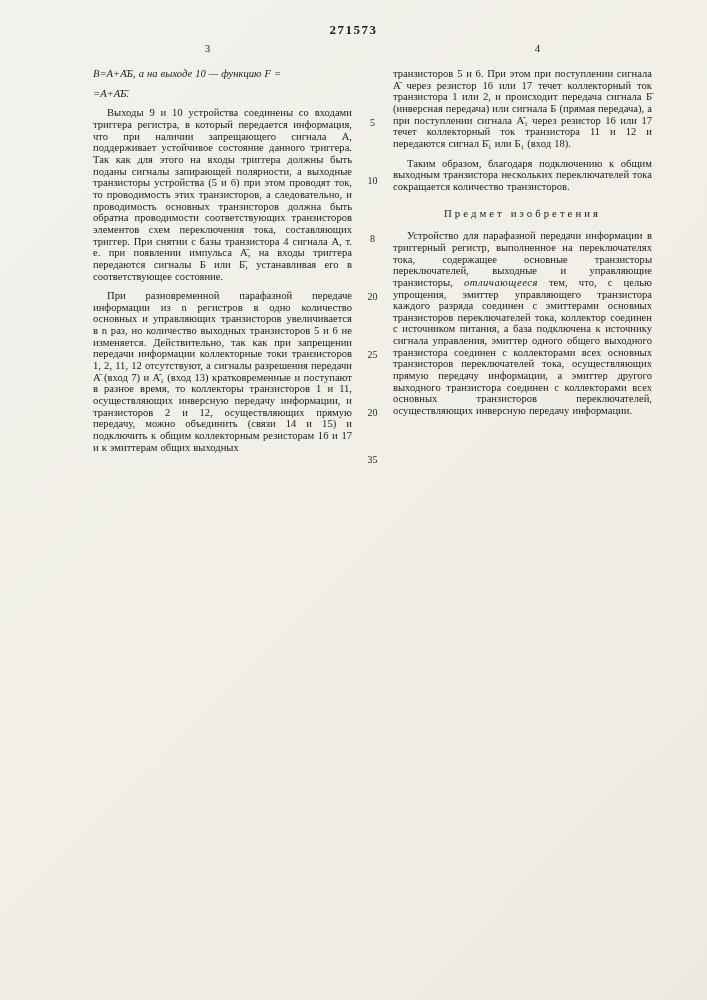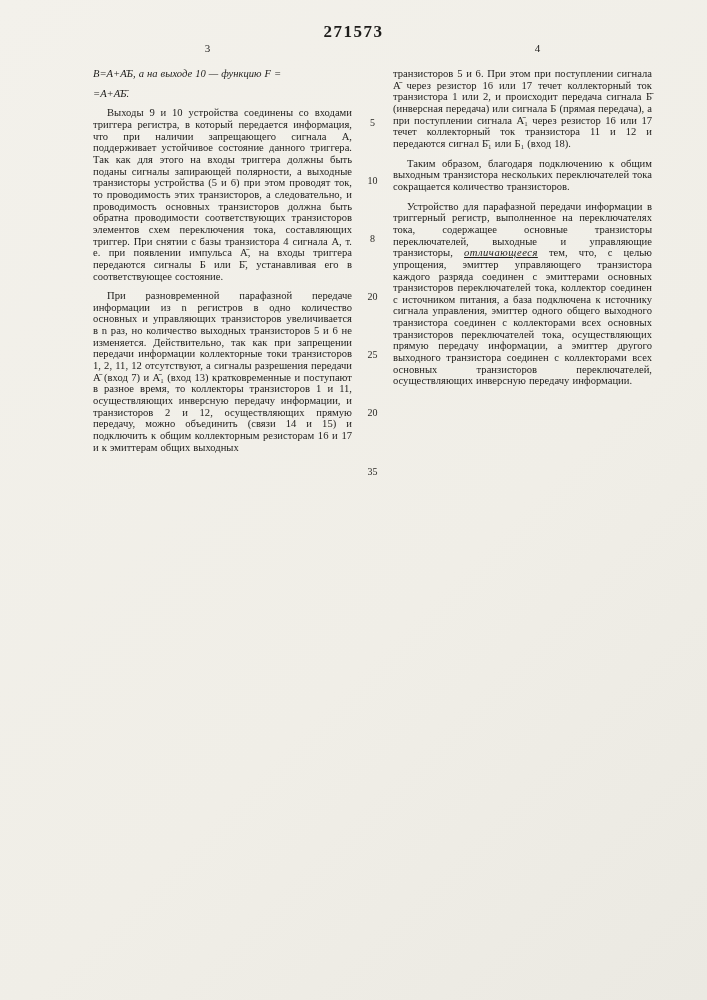--- a/index.html
+++ b/index.html
@@ -7,54 +7,54 @@
     width:707px;height:1000px;
     background:#f1efe9;
     font-family:"Liberation Serif","DejaVu Serif",serif;
     color:#1d1c1a;
     -webkit-font-smoothing:antialiased;
   }
   .page{position:relative;width:707px;height:1000px;overflow:hidden;
     background:linear-gradient(135deg,#f3f1eb 0%,#f0eee7 60%,#ebe9e2 100%);}
   .patent-number{
     position:absolute;top:22px;left:0;width:100%;
-    text-align:center;font-weight:bold;font-size:17px;letter-spacing:1.5px;
+    text-align:center;font-weight:bold;font-size:13px;letter-spacing:1.5px;
   }
   .col-numbers{
     position:absolute;top:42px;left:85px;width:575px;display:flex;
     font-size:11px;
   }
   .col-numbers .cn-left{width:245px;text-align:center;}
   .col-numbers .cn-gap{width:85px;}
   .col-numbers .cn-right{width:245px;text-align:center;}
   .content{
     position:absolute;top:60px;left:85px;width:575px;
     display:flex;align-items:flex-start;
   }
   .col{width:275px;}
   .gutter{
     width:25px;position:relative;align-self:stretch;
     font-size:10px;color:#2a2925;
   }
   .gutter .ln{position:absolute;left:0;width:100%;text-align:center;}
   .ln1{top:57px}.ln2{top:115px}.ln3{top:173px}.ln4{top:231px}
-  .ln5{top:289px}.ln6{top:347px}.ln7{top:406px}
+  .ln5{top:289px}.ln6{top:347px}.ln7{top:394px}
   p{
     margin:8px;text-align:justify;
     font-size:10.6px;line-height:11.65px;
     word-spacing:0.4px;
   }
   p.indent{text-indent:14px;}
   .formula{font-style:italic;text-align:left;}
   .section-heading{
     text-align:center;letter-spacing:3px;
     margin:15px 0 11px 0;
     font-size:10.8px;text-indent:0;
   }
-  .claim-italic{font-style:italic;letter-spacing:0.5px;text-decoration:underline;}
+  .claim-italic{font-style:italic;letter-spacing:0.5px;}
 </style>
 </head>
 <body>
 
 <div class="page">
 
   <div class="patent-number">271573</div>
 
   <div class="col-numbers">
     <span class="cn-left">3</span>
@@ -77,19 +77,20 @@
       <span class="ln ln3">8</span>
       <span class="ln ln4">20</span>
       <span class="ln ln5">25</span>
       <span class="ln ln6">20</span>
       <span class="ln ln7">35</span>
     </div>
 
     <div class="col">
       <p>транзисторов 5 и 6. При этом при поступлении сигнала А̄ через резистор 16 или 17 течет коллекторный ток транзистора 1 или 2, и происходит передача сигнала Б̄ (инверсная передача) или сигнала Б (прямая передача), а при поступлении сигнала А̄₁ через резистор 16 или 17 течет коллекторный ток транзистора 11 и 12 и передаются сигнал Б̄₁ или Б₁ (вход 18).</p>
       <p class="indent">Таким образом, благодаря подключению к общим выходным транзистора нескольких переключателей тока сокращается количество транзисторов.</p>
+      <p class="section-heading">Предмет изобретения</p>
       <p class="indent">
         <span>Устройство для парафазной передачи информации в триггерный регистр, выполненное на переключателях тока, содержащее основные транзисторы переключателей, выходные и управляющие транзисторы, </span><span class="claim-italic">отличающееся</span><span> тем, что, с целью упрощения, эмиттер управляющего транзистора каждого разряда соединен с эмиттерами основных транзисторов переключателей тока, коллектор соединен с источником питания, а база подключена к источнику сигнала управления, эмиттер одного общего выходного транзистора соединен с коллекторами всех основных транзисторов переключателей тока, осуществляющих прямую передачу информации, а эмиттер другого выходного транзистора соединен с коллекторами всех основных транзисторов переключателей, осуществляющих инверсную передачу информации.</span>
       </p>
     </div>
 
   </div>
 </div>
 
 </body></html>

